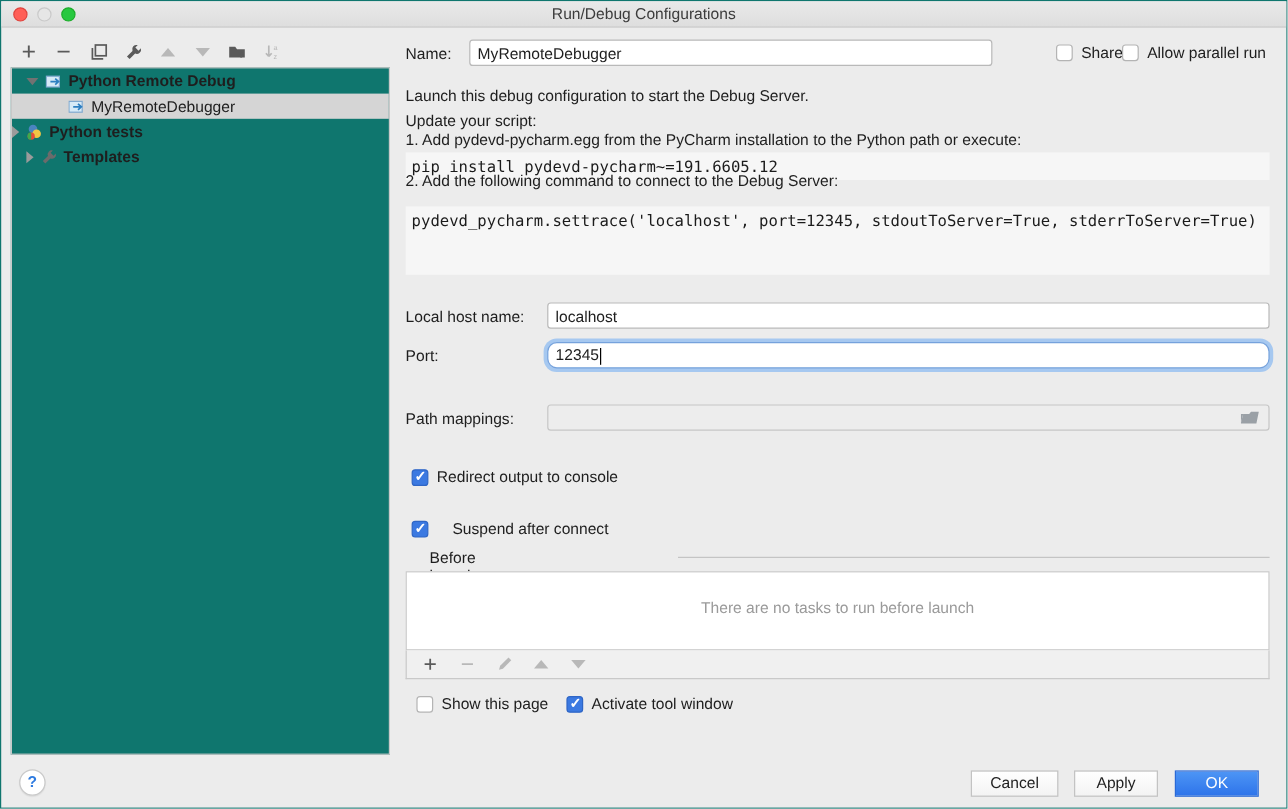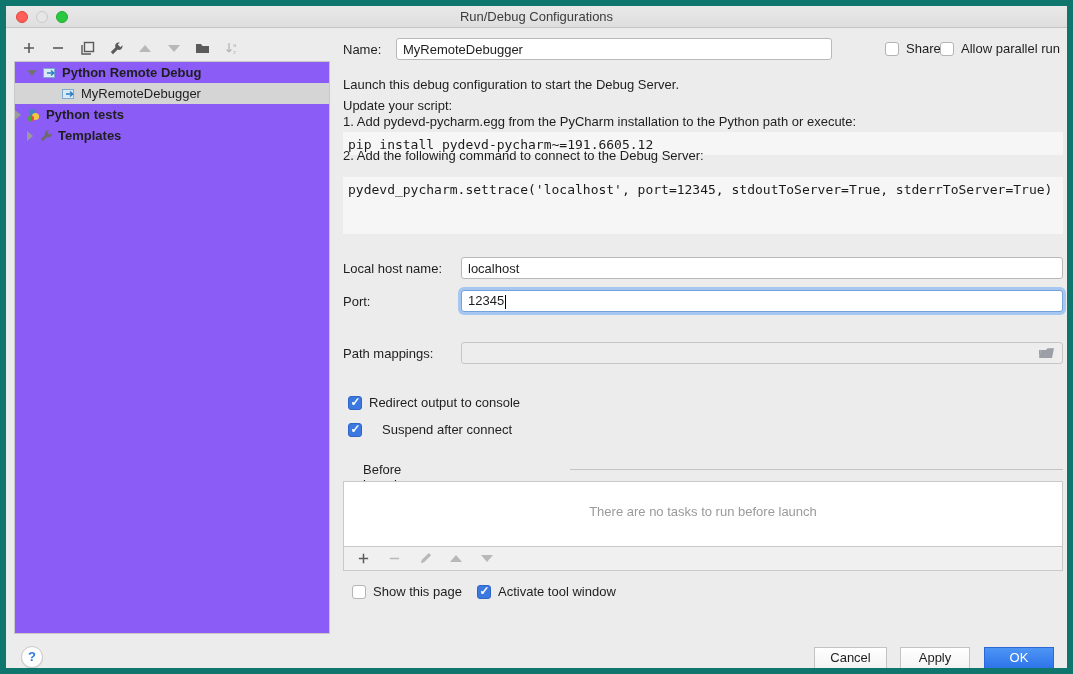--- a/index.html
+++ b/index.html
@@ -1,32 +1,32 @@
 <!DOCTYPE html>
 <html><head>
 <meta charset="utf-8">
 <style>
   * { margin:0; padding:0; box-sizing:border-box; }
   html,body { width:1073px; height:674px; }
   body { font-family:"Liberation Sans", sans-serif; font-size:13px; color:#1e1e1e; }
-  .window { position:relative; width:1073px; height:674px; background:#ececec; overflow:hidden; border:6px solid #0f766e; }
+  .window { position:relative; width:1073px; height:674px; background:#ececec; overflow:hidden; border:1px solid #0f766e; }
 
   
   .titlebar { position:absolute; left:0; top:0; width:100%; height:22px;
     background:linear-gradient(#e9e9e9,#dedede); border-bottom:1px solid #c6c6c6; }
   .titlebar .title { position:absolute; width:100%; text-align:center; top:3px; font-size:13px; color:#3c3c3c; }
   .tl { position:absolute; top:5px; width:12px; height:12px; border-radius:50%; }
   .tl.red { left:10px; background:#ff5f57; border:1px solid #e0443e; }
   .tl.gray { left:30px; background:#e6e6e6; border:1px solid #c9c9c9; }
   .tl.green { left:50px; background:#28c840; border:1px solid #1dad2b; }
 
   
   .tree-toolbar { position:absolute; left:14px; top:30px; height:24px; display:flex; align-items:center; gap:11px; }
   .tbtn { width:18px; height:18px; display:flex; align-items:center; justify-content:center; }
-  .tree-box { position:absolute; left:8px; top:55px; width:316px; height:573px; background:#8b5cf6; border:1px solid #c8c8c8; }
+  .tree-box { position:absolute; left:8px; top:55px; width:316px; height:573px; background:#0f766e; border:1px solid #c8c8c8; }
   .tree-row { position:relative; height:21px; display:flex; align-items:center; font-size:13px; }
   .tree-row.sel { background:#d5d5d5; }
   .tree-row .lbl { margin-left:4px; }
   .tree-row .bold { font-weight:bold; }
   .chev { width:0; height:0; display:inline-block; }
   .chev.down { border-left:5px solid transparent; border-right:5px solid transparent; border-top:6px solid #727272; }
   .chev.right { border-top:5px solid transparent; border-bottom:5px solid transparent; border-left:6px solid #9b9b9b; }
   .ticon { width:16px; height:16px; display:inline-flex; align-items:center; justify-content:center; margin-left:5px; }
 
   
@@ -188,40 +188,40 @@
     <div class="para" style="left:337px; top:142px;text-align:right;">2. Add the following command to connect to the Debug Server:</div>
 
     <div class="codeblock" style="top:171px; height:57px;">
       <div>pydevd_pycharm.settrace('localhost', port=12345, stdoutToServer=True, stderrToServer=True)</div>
     </div>
 
     <div class="flabel" style="left:337px; top:255px;">Local host name:</div>
     <input class="tfield" style="left: 455px; top: 251px; width: 602px;" value="localhost">
 
     <div class="flabel" style="left:337px; top:288px;">Port:</div>
-    <div class="tfield focused" style="left:455px; top:284px; width:602px; line-height:20px;">
+    <div class="tfield focused" style="left:455px; top:284px; width:602px; line-height:20px;border-radius:8px;">
       <span>12345</span><span class="caret"></span>
     </div>
 
     <div class="flabel" style="left:337px; top:340px;">Path mappings:</div>
     <div class="tfield disabled" style="left:455px; top:336px; width:602px;">
       <span></span>
       <span style="position:absolute; right:6px; top:3px;">
         <svg width="17" height="14" viewBox="0 0 17 14">
             <path d="M2 4h5l1.5-1.8H15L13 12H0z" fill="#9aa0a6"></path>
             <path d="M0 12 2 4h-2z" fill="#9aa0a6"></path>
           </svg>
       </span>
     </div>
 
     <div class="cbrow" style="left:342px; top:389px;">
       <span class="cb checked"></span>
       <span>Redirect output to console</span>
     </div>
-    <div class="cbrow" style="left:342px; top:416px;gap:20px;">
+    <div class="cbrow" style="left:342px; top:432px;gap:20px;">
       <span class="cb checked"></span>
       <span>Suspend after connect</span>
     </div>
 
     <div class="bl-head" style="left:341px; top:456px;">
       <span class="chev down" style="transform:scale(0.8);"></span>
       <span>Before launch: Activate tool window</span>
     </div>
     <div class="bl-line" style="left:564px; top:463px; width:493px;"></div>
 

